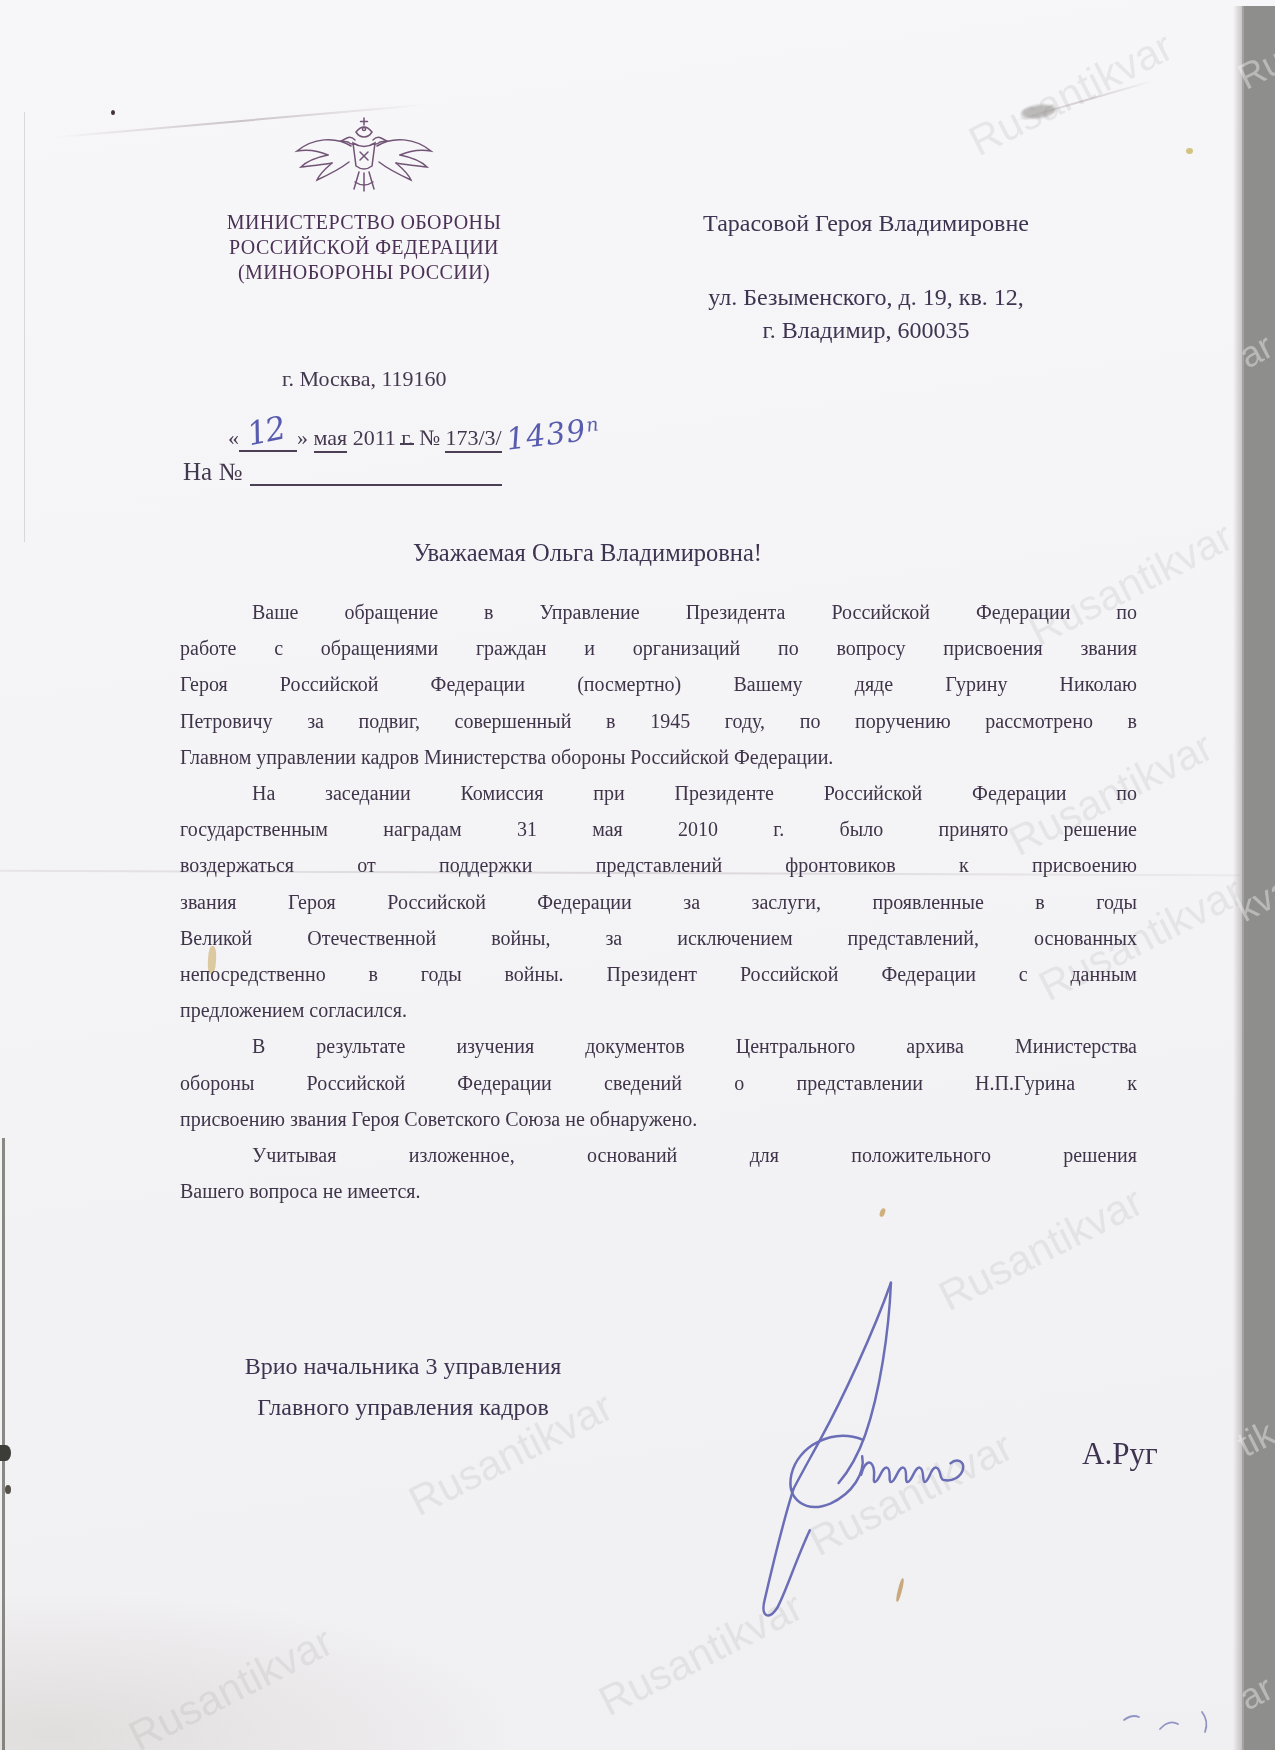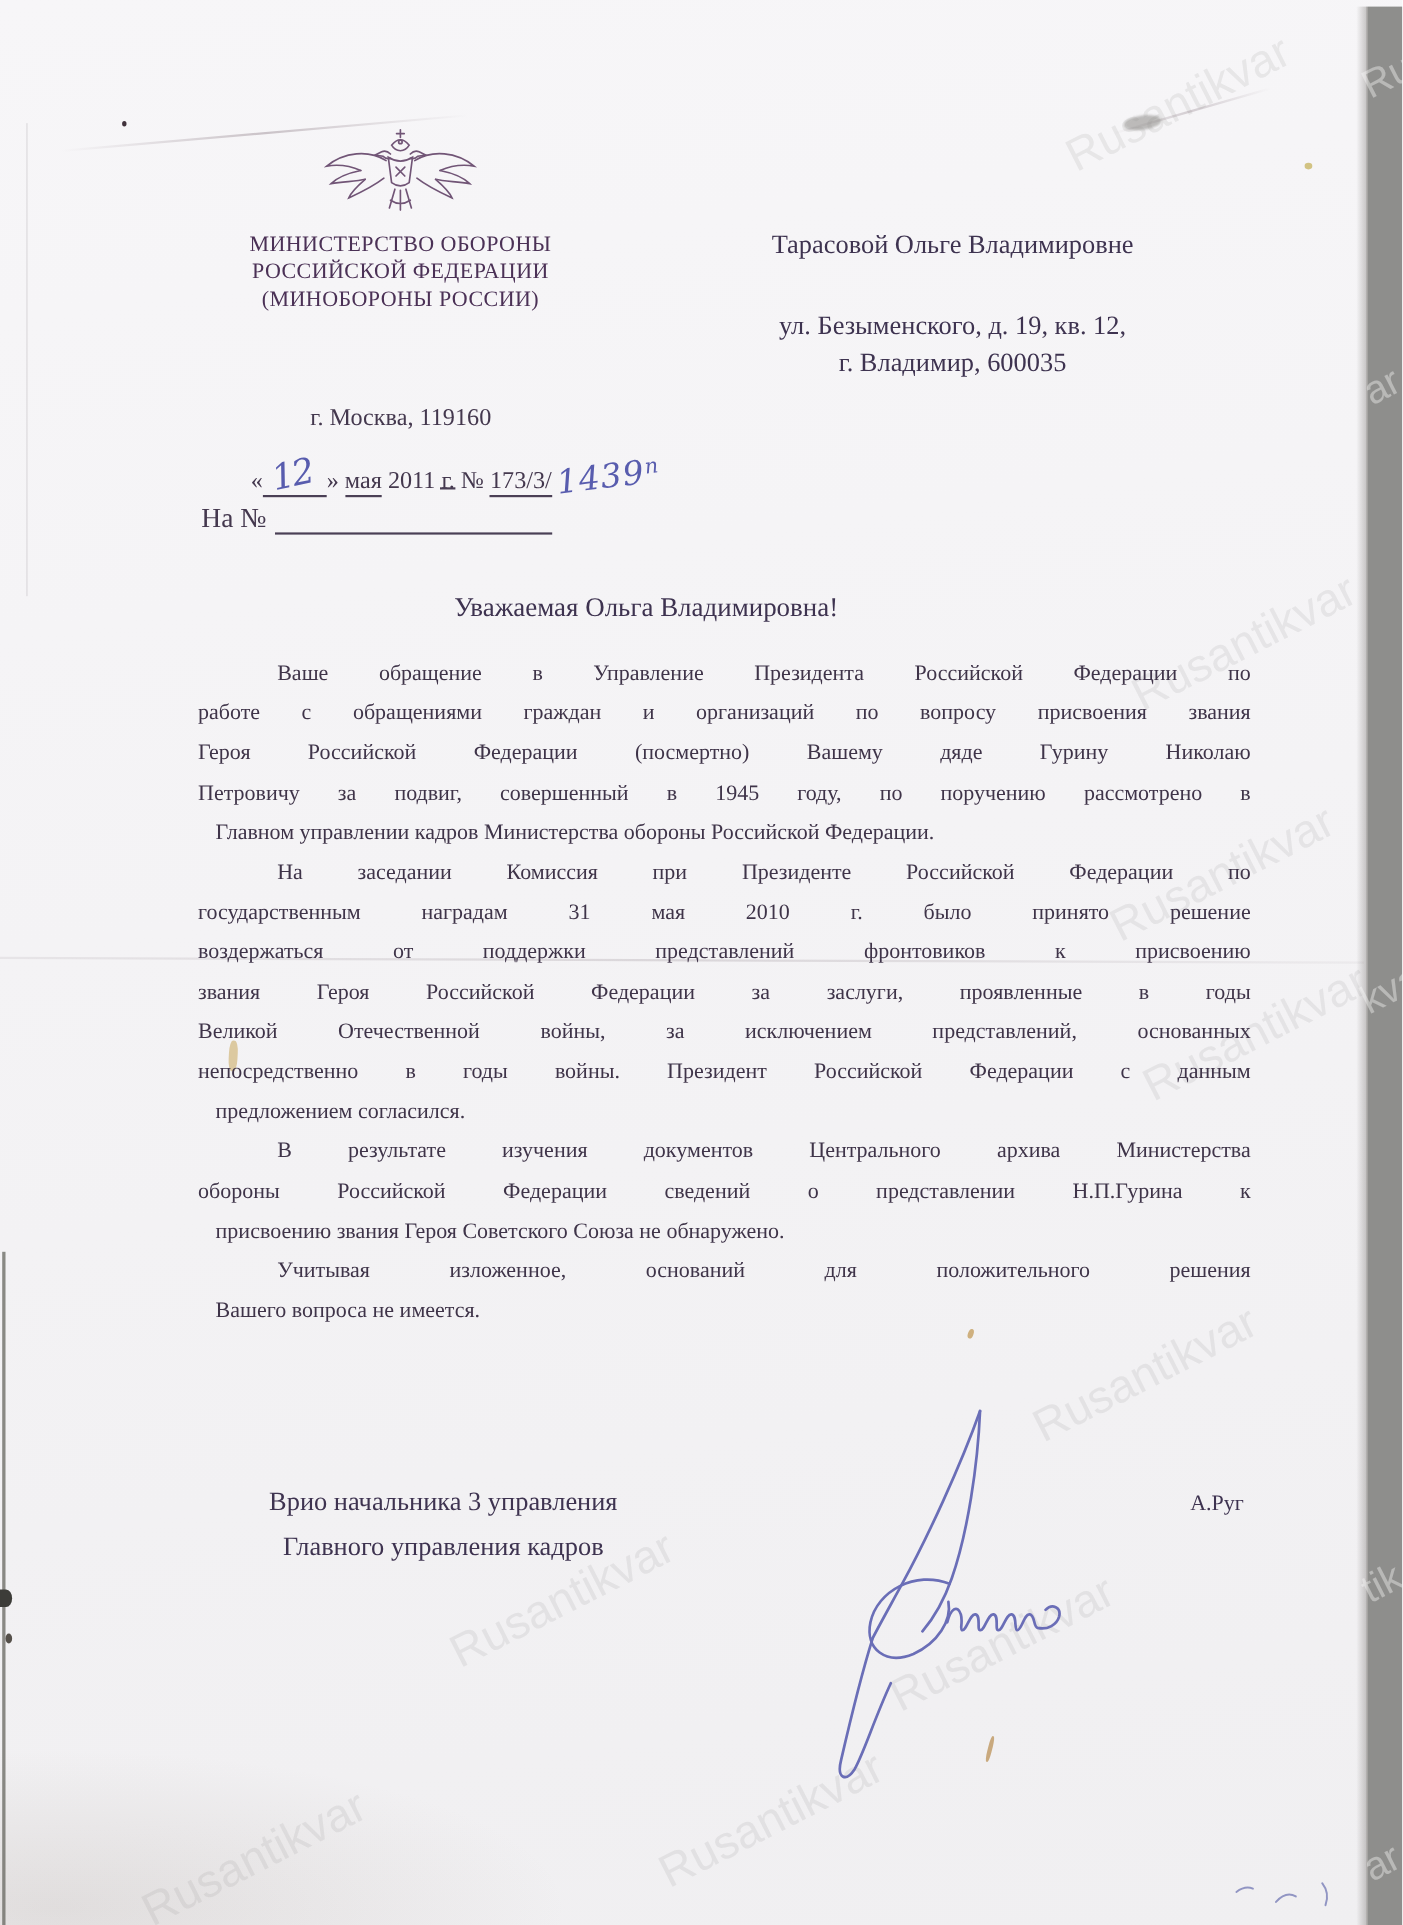--- a/index.html
+++ b/index.html
@@ -58,26 +58,26 @@
   .hw-num{font-size:30px;transform:rotate(-7deg);display:inline-block;margin-left:4px;letter-spacing:1px;}
   .hw-sup{font-size:19px;vertical-align:14px;display:inline-block;transform:rotate(-7deg);}
   .year-ul{position:absolute;left:172px;top:30px;width:14px;height:2px;background:#4a3f55;}
   .ref-row{position:absolute;left:183px;top:458px;font-size:25px;color:#44384e;}
   .ref-blank{display:inline-block;width:252px;border-bottom:2px solid #4a3f55;height:24px;vertical-align:bottom;margin-left:8px;}
   
   .salutation{position:absolute;left:413px;top:539px;font-size:24.5px;color:#3e3350;}
   .body-text{position:absolute;left:180px;top:594px;width:957px;font-size:20px;color:#3f3449;}
   .jline{display:block;line-height:36.2px;text-align:justify;text-align-last:justify;white-space:normal;}
   .jline.first{padding-left:72px;}
-  .jline.last{text-align-last:left;margin-left:16px;}
+  .jline.last{text-align-last:left;}
   .bold-run{font-weight:bold;color:#39304a;}
   
   .sig-title{position:absolute;left:197px;top:1346px;width:412px;text-align:center;
              font-size:24px;line-height:41px;color:#3e3350;}
-  .signer{position:absolute;left:1082px;top:1356px;font-size:20px;color:#3e3350;}
+  .signer{position:absolute;left:1082px;top:1436px;font-size:31px;color:#3e3350;}
   .signature-svg{position:absolute;left:710px;top:1255px;width:290px;height:380px;}
   .pen-marks{position:absolute;left:1118px;top:1698px;width:124px;height:42px;}
 </style>
 </head>
 <body>
 
 <div class="page">
 
   <div class="wm" style="left:960px;top:70px;">Rusantikvar</div>
   <div class="wm" style="left:1020px;top:560px;">Rusantikvar</div>
@@ -132,21 +132,21 @@
     </g>
   </svg>
 
   <div class="org-block">
     <div>МИНИСТЕРСТВО ОБОРОНЫ</div>
     <div>РОССИЙСКОЙ ФЕДЕРАЦИИ</div>
     <div>(МИНОБОРОНЫ РОССИИ)</div>
   </div>
 
   <div class="recipient">
-    <div class="name">Тарасовой Ольге Владимировне</div>
+    <div class="name">Тарасовой Героя Владимировне</div>
     <div class="addr">ул. Безыменского, д. 19, кв. 12,</div>
     <div class="addr">г. Владимир, 600035</div>
   </div>
 
   <div class="moscow">г. Москва, 119160</div>
 
   <div class="date-row">
     <span>«</span><span class="day-blank"><span class="hw hw-day">12</span></span><span>»</span>
     <span class="ul">мая</span>
     <span>2011</span>

